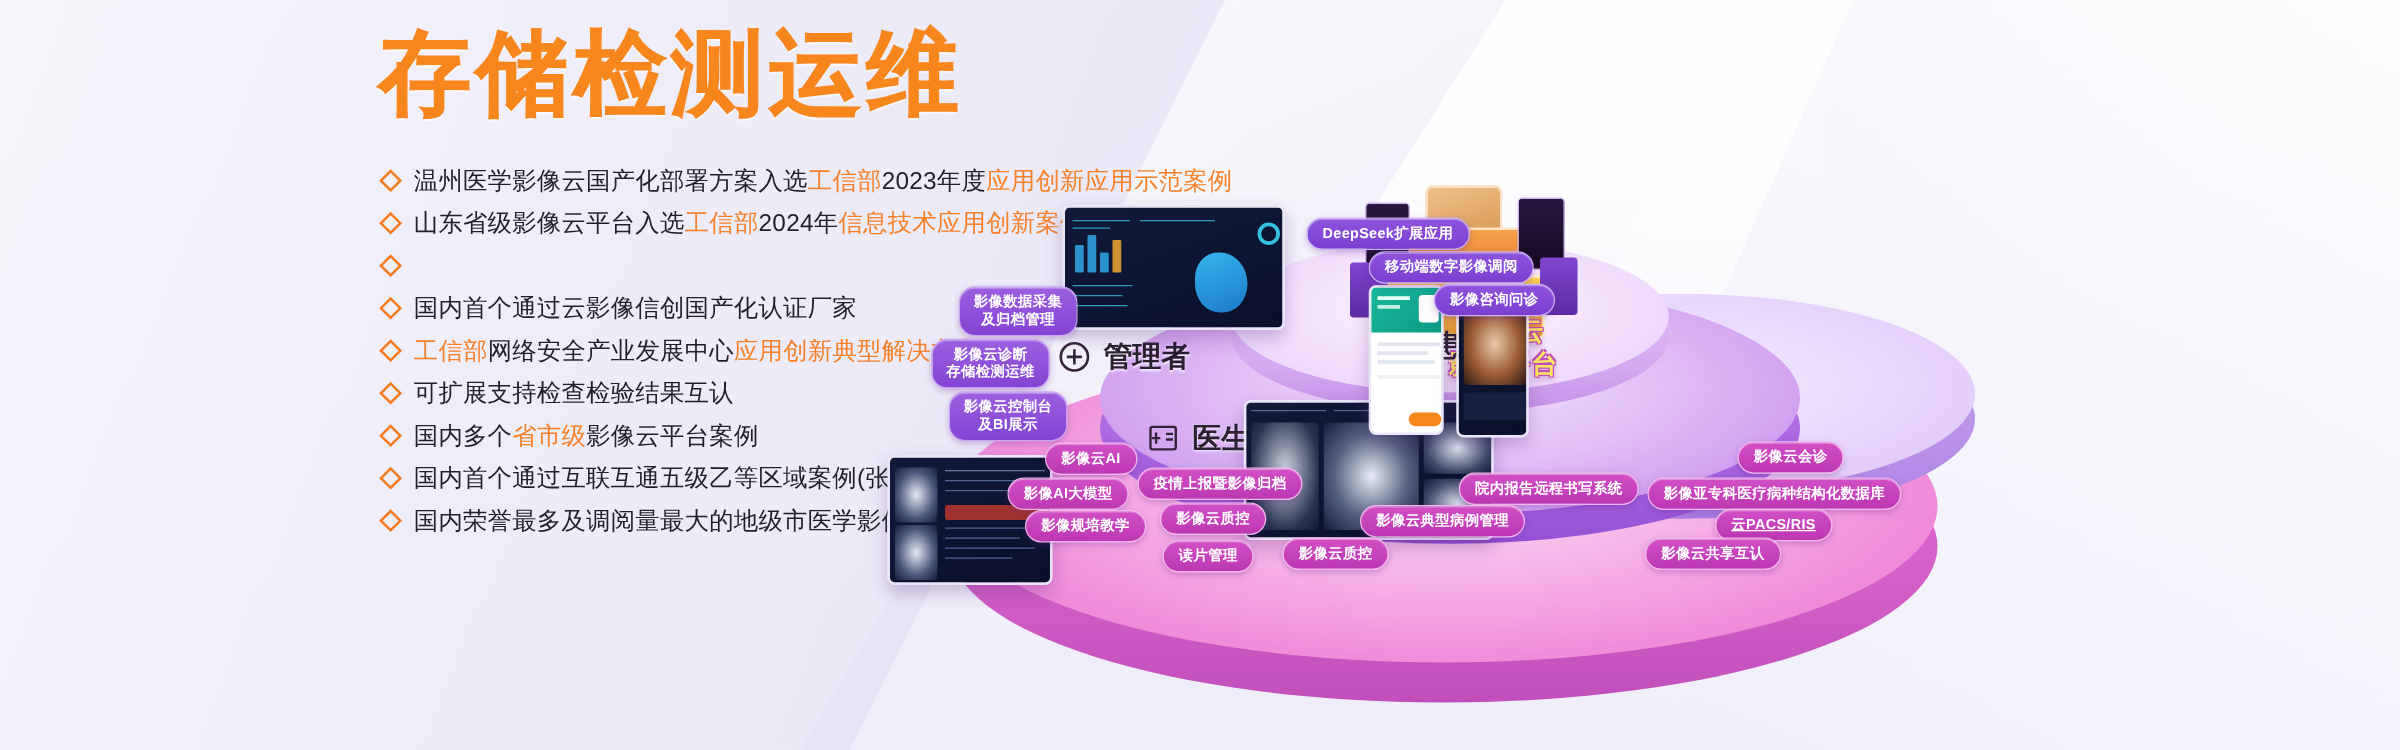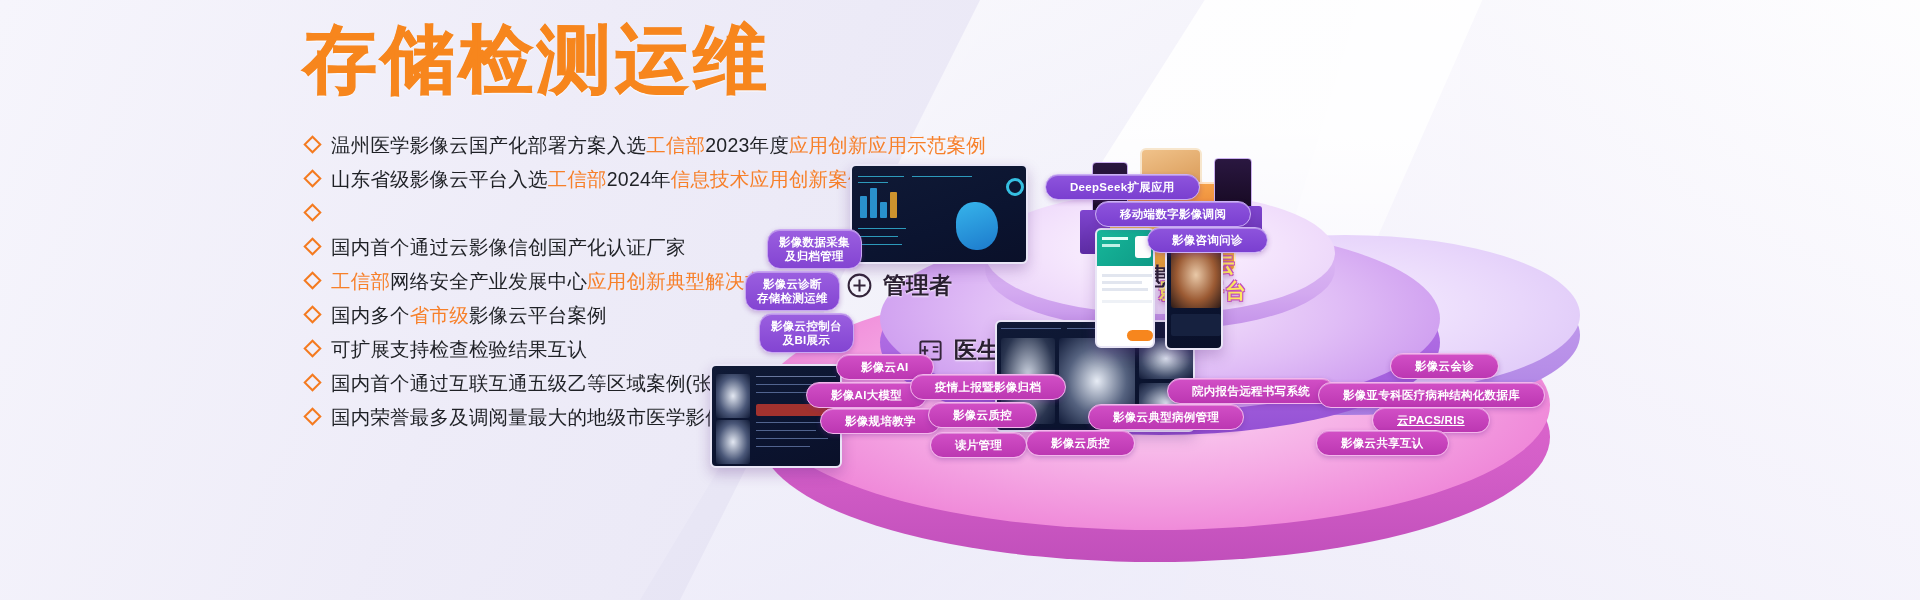--- a/index.html
+++ b/index.html
@@ -137,21 +137,21 @@
     color:#33243a;
   }
   #role-admin { left:115px; top:140px; }
   #role-patient { left:378px; top:131px; }
   #role-doctor { left:186px; top:205px; }
 
   
   .tag {
     position:absolute;
     color:#ffffff; font-size:11.5px; font-weight:800;
-    padding:5px 24px; border-radius:13px; white-space:nowrap;
+    padding:5px 12px; border-radius:13px; white-space:nowrap;
     line-height:14px; text-align:center;
     box-shadow:0 2px 5px rgba(110,40,150,.3), inset 0 1px 0 rgba(255,255,255,.35);
     letter-spacing:.3px;
   }
   .tag.two { line-height:14px; padding:5px 11px; }
   .tag-purple { background:linear-gradient(180deg,#9b5fe0 0%,#8344d2 100%); border:1.5px solid #c9a6f2; }
   .tag-violet { background:linear-gradient(180deg,#8e54dd 0%,#7a3fd0 100%); border:1.5px solid #cbb0f5; }
   .tag-magenta { background:linear-gradient(180deg,#d24fc6 0%,#bc37b2 100%); border:1.5px solid #f3b6ec; }
 
   
@@ -192,25 +192,25 @@
       <div class="bullet">
         <span class="dia"></span>
         <span class="btext"><span class="k">国内首个通过云影像信创国产化认证厂家</span></span>
       </div>
       <div class="bullet">
         <span class="dia"></span>
         <span class="btext"><span class="o">工信部</span><span class="k">网络安全产业发展中心</span><span class="o">应用创新典型解决方案</span></span>
       </div>
       <div class="bullet">
         <span class="dia"></span>
+        <span class="btext"><span class="k">可扩展支持检查检验结果互认</span></span>
+      </div>
+      <div class="bullet">
+        <span class="dia"></span>
         <span class="btext"><span class="k">国内多个</span><span class="o">省市级</span><span class="k">影像云平台案例</span></span>
-      </div>
-      <div class="bullet">
-        <span class="dia"></span>
-        <span class="btext"><span class="k">可扩展支持检查检验结果互认</span></span>
       </div>
       <div class="bullet">
         <span class="dia"></span>
         <span class="btext"><span class="k">国内首个通过互联互通五级乙等区域案例(张家港)</span></span>
       </div>
       <div class="bullet">
         <span class="dia"></span>
         <span class="btext"><span class="k">国内荣誉最多及调阅量最大的地级市医学影像云平台(温州)</span></span>
       </div>
     </div>

